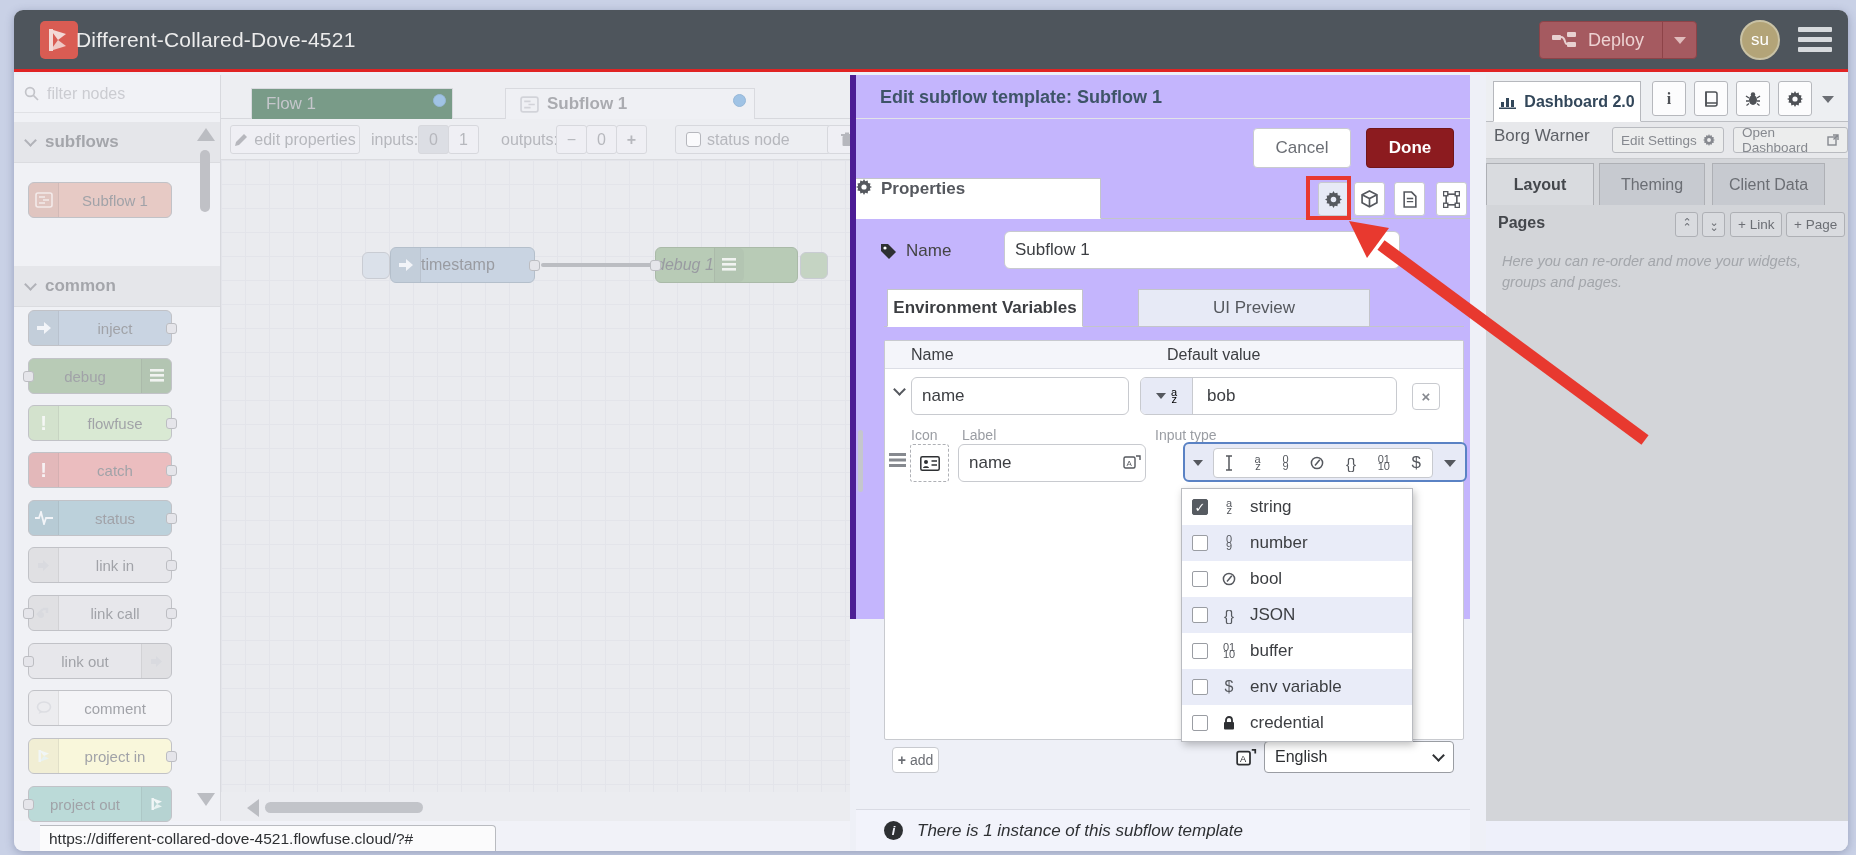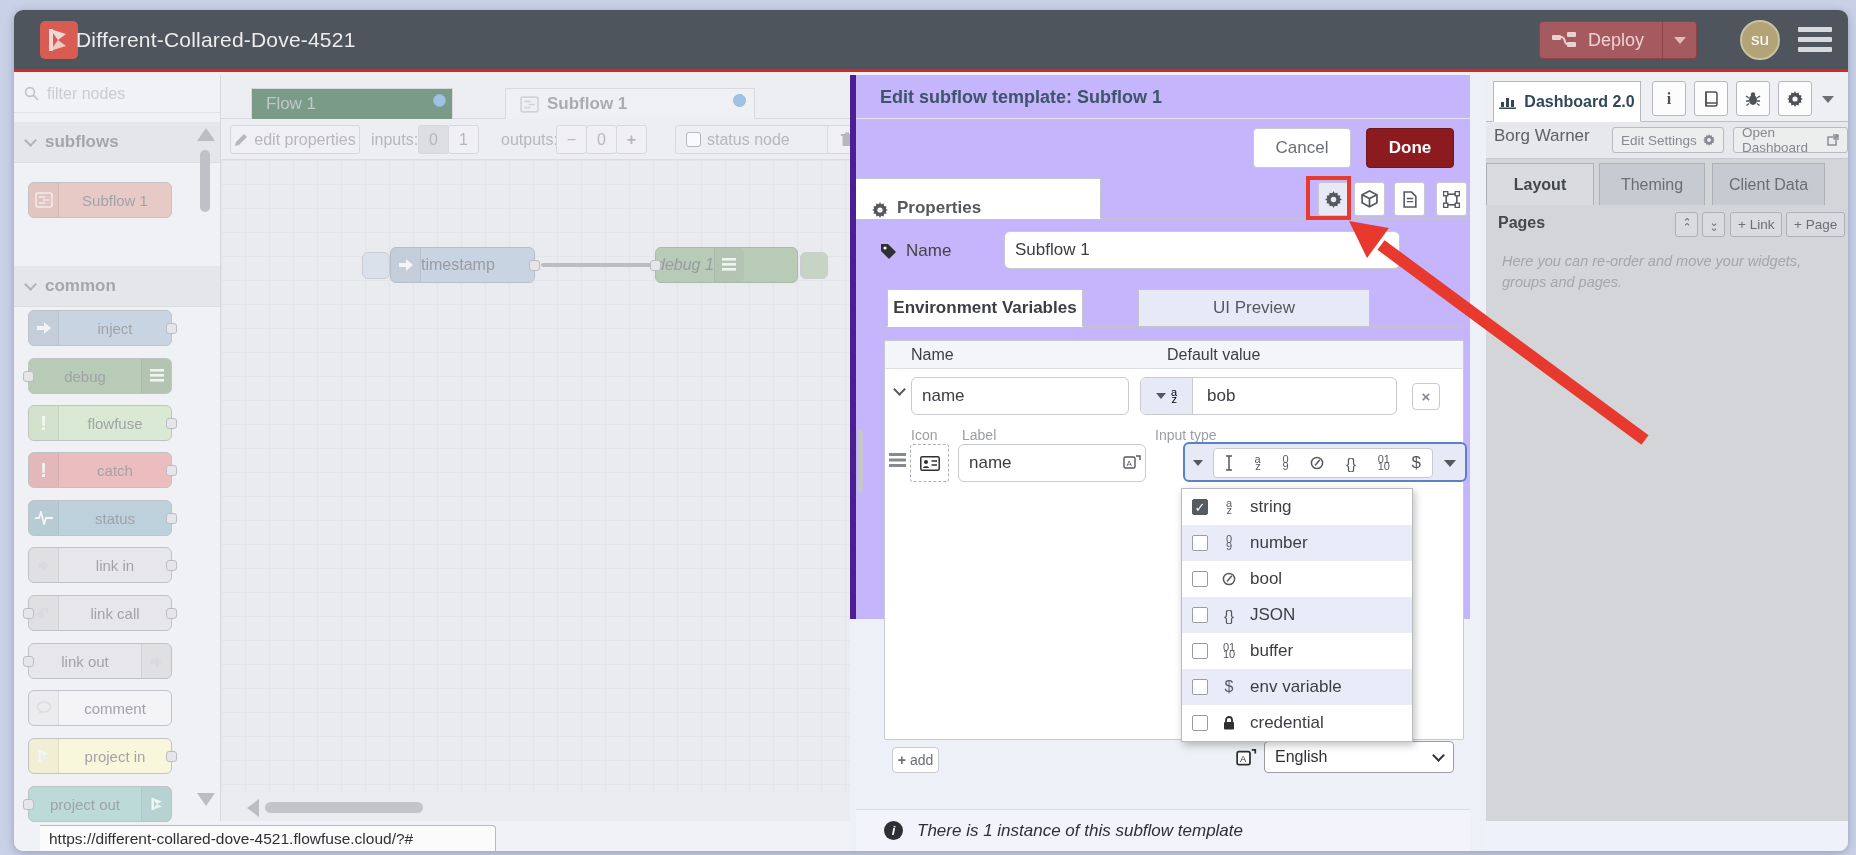--- a/index.html
+++ b/index.html
@@ -57,21 +57,21 @@
 
   
   .urlbar { position:absolute; left:0; top:815px; width:456px; height:26px; background:#fbfbfc; border:1px solid #b9bbc0; border-left:none; border-bottom:none; border-radius:0 4px 0 0; color:#2e3033; font-size:15.5px; display:flex; align-items:center; padding-left:9px; z-index:40;margin-left:26px; }
 
   
   .tray { position:absolute; left:836px; top:65px; width:620px; height:544px; background:#c4b5fd; border-left:6px solid #4c1d95; z-index:20; }
   .tray-title { position:absolute; left:24px; top:12px; font-size:18px; font-weight:bold; color:#3e5468; }
   .btn { border:1px solid #c8cacf; border-radius:4px; background:#fff; color:#6b6e74; font-size:17px; display:flex; align-items:center; justify-content:center; }
   .btn.done { background:#8c1b1f; border-color:#71161a; color:#fff; font-weight:bold; }
   .dlgtabline { position:absolute; left:0; top:143px; width:100%; border-bottom:1px solid #c3c5ca; }
-  .dlgtab { position:absolute; left:0; top:103px; width:245px; height:41px; background:#fff; border:1px solid #c3c5ca; border-left:none; border-bottom:1px solid #fff; color:#55585e; font-weight:bold; font-size:17px; display:flex; align-items:flex-end; gap:9px; padding-left:16px; z-index:2; }
+  .dlgtab { position:absolute; left:0; top:103px; width:245px; height:41px; background:#fff; border:1px solid #c3c5ca; border-left:none; border-bottom:1px solid #fff; color:#55585e; font-weight:bold; font-size:17px; display:flex; align-items:flex-start; gap:9px; z-index:2; }
   .ibtn { position:absolute; width:31px; height:34px; border:1px solid #c8cacf; border-radius:3px; background:#fff; color:#55585e; display:flex; align-items:center; justify-content:center; }
   .ibtn.sel { background:#e7eaf6; }
   .annbox { position:absolute; left:1292px; top:166px; width:45px; height:44px; border:4px solid #e8392f; z-index:30; }
   .inp { border:1px solid #c8cacf; border-radius:6px; background:#fff; color:#3c3e42; font-size:17px; padding:0 10px; font-family:"Liberation Sans",sans-serif; }
   .fieldlbl { color:#444; font-size:17px; display:flex; align-items:center; gap:9px; }
   .subtab { position:absolute; top:0; height:38px; border:1px solid #c3c5ca; display:flex; align-items:center; justify-content:center; font-size:17px; }
   .subtab.active { background:#fff; border-bottom:1px solid #fff; font-weight:bold; color:#3c3e42; z-index:2;text-align:center; }
   .subtab.idle { background:#e7eaf6; color:#55585e; }
   .envtbl { position:absolute; left:28px; top:265px; width:580px; height:400px; border:1px solid #c8cacf; border-radius:2px; background:#fff; }
   .envhdr { position:absolute; left:0; top:0; width:100%; height:28px; background:#f4f5fa; border-bottom:1px solid #dcdee6; color:#3c3e42; font-size:16px; }

